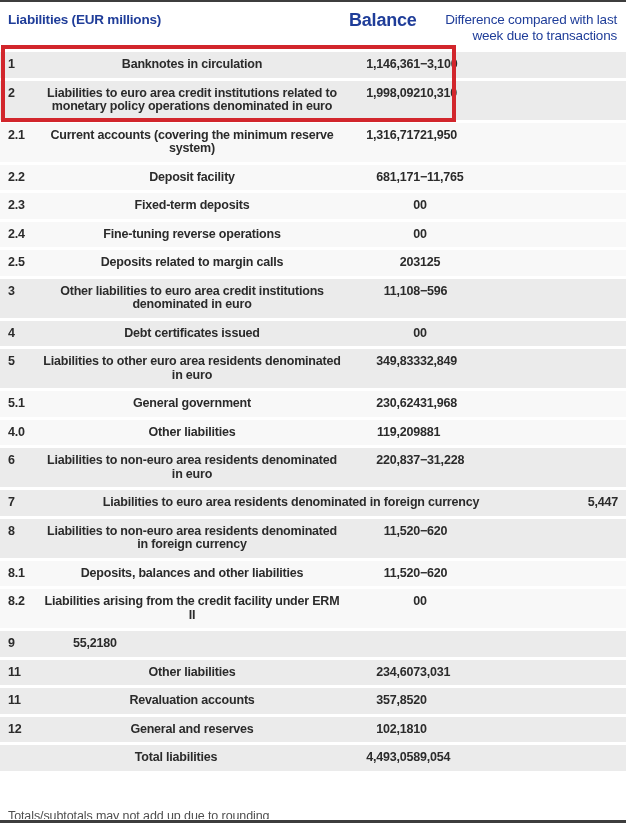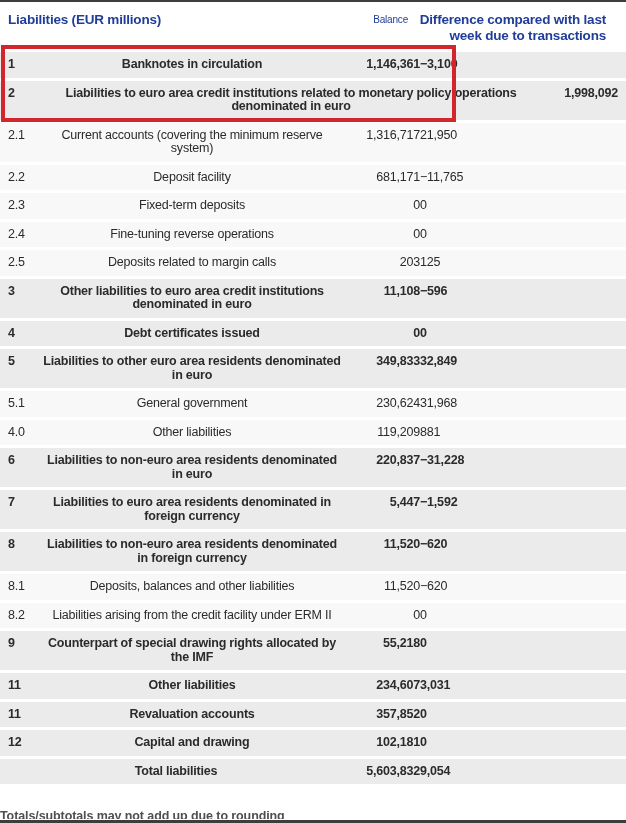--- a/index.html
+++ b/index.html
@@ -6,57 +6,57 @@
   body {
     width:626px; height:823px; position:relative; overflow:hidden;
     background:#ffffff;
     font-family:"Liberation Sans", sans-serif;
     letter-spacing:-0.2px;
     color:#2b2b2b;
   }
   .top-border { height:2px; background:var(--line_dark,#3d3d3d); width:100%; }
   .bottom-border { position:absolute; left:0; top:820px; height:3px; width:100%; background:var(--line_dark,#4a4a4a); }
 
-  .header-row { display:flex; align-items:flex-start; padding:10px 20px 8px 8px; }
+  .header-row { display:flex; align-items:flex-start; padding:10px 9px 8px 8px; }
   .h-liab {
     flex:1; color:var(--accent_blue,#1f3d99); font-weight:bold; font-size:13.5px; line-height:16px;
   }
   .h-bal {
-    flex:0 0 70px; text-align:right; color:var(--accent_blue,#1f3d99); font-weight:normal;
-    font-size:10px; line-height:16px;
+    flex:0 0 70px; color:var(--accent_blue,#1f3d99); font-weight:bold;
+    font-size:18px; line-height:16px;
   }
   .h-diff {
-    flex:0 0 198px; text-align:right; color:var(--accent_blue,#1f3d99); font-weight:bold;
+    flex:0 0 198px; text-align:right; color:var(--accent_blue,#1f3d99); font-weight:normal;
     font-size:13.5px; line-height:16px; white-space:pre-line;
   }
 
   .row {
     display:flex; align-items:flex-start;
     margin-bottom:3px; padding:6px 8px;
     font-size:12.5px; line-height:13.5px;
   }
   .row.main, .row.total { background:var(--row_main_bg,#ebebeb); font-weight:bold; }
-  .row.sub  { background:var(--row_sub_bg,#f8f8f8); font-weight:normal; }
+  .row.sub  { background:var(--row_sub_bg,#f8f8f8); font-weight:bold; }
   .num    { flex:0 0 32px; }
   .subnum { flex:0 0 32px; }
   .label  { flex:1; padding-right:6px;text-align:center; }
   .bal    { flex:0 0 70px; text-align:right; }
   .diff   { flex:0 0 198px; text-align:left; }
 
   .highlight-box {
     position:absolute; left:1px; top:45px; width:455px; height:77px;
     border:4px solid var(--highlight_red,#d2262c);
     box-sizing:border-box; pointer-events:none;
   }
 
   .footnote-clip {
     position:absolute; left:0; top:809px; width:100%; height:10px; overflow:hidden;
   }
   .footnote {
-    font-size:12.5px; line-height:15px; color:#4f4f4f; letter-spacing:-0.1px;font-weight:bold;
+    padding-left:8px; font-size:12.5px; line-height:15px; color:#4f4f4f; letter-spacing:-0.1px;
   }
 </style>
 </head>
 <body>
 
 <div class="top-border"></div>
 
 <div>
   <div class="header-row">
     <div class="h-liab">Liabilities (EUR millions)</div>
@@ -72,20 +72,21 @@
     <div class="label">Banknotes in circulation</div>
     <div class="bal">1,146,361</div>
     <div class="diff">−3,100</div>
   </div>
 
   <div class="row main">
     <div class="num">2</div>
 
     <div class="label">Liabilities to euro area credit institutions related to monetary policy operations denominated in euro</div>
     <div class="bal">1,998,092</div>
+    <div class="diff">10,310</div>
   </div>
 
   <div class="row sub">
 
     <div class="subnum">2.1</div>
     <div class="label">Current accounts (covering the minimum reserve system)</div>
     <div class="bal">1,316,717</div>
     <div class="diff">21,950</div>
   </div>
 
@@ -167,21 +168,20 @@
     <div class="label">Liabilities to non-euro area residents denominated in euro</div>
     <div class="bal">220,837</div>
     <div class="diff">−31,228</div>
   </div>
 
   <div class="row main">
     <div class="num">7</div>
 
     <div class="label">Liabilities to euro area residents denominated in foreign currency</div>
     <div class="bal">5,447</div>
-    <div class="diff">−1,592</div>
   </div>
 
   <div class="row main">
     <div class="num">8</div>
 
     <div class="label">Liabilities to non-euro area residents denominated in foreign currency</div>
     <div class="bal">11,520</div>
     <div class="diff">−620</div>
   </div>
 
@@ -197,21 +197,20 @@
 
     <div class="subnum">8.2</div>
     <div class="label">Liabilities arising from the credit facility under ERM II</div>
     <div class="bal">0</div>
     <div class="diff">0</div>
   </div>
 
   <div class="row main">
     <div class="num">9</div>
 
-    <div class="label">Counterpart of special drawing rights allocated by the IMF</div>
     <div class="bal">55,218</div>
     <div class="diff">0</div>
   </div>
 
   <div class="row main">
     <div class="num">11</div>
 
     <div class="label">Other liabilities</div>
     <div class="bal">234,607</div>
     <div class="diff">3,031</div>
@@ -221,29 +220,29 @@
     <div class="num">11</div>
 
     <div class="label">Revaluation accounts</div>
     <div class="bal">357,852</div>
     <div class="diff">0</div>
   </div>
 
   <div class="row main">
     <div class="num">12</div>
 
-    <div class="label">Capital and drawing</div>
+    <div class="label">General and reserves</div>
     <div class="bal">102,181</div>
     <div class="diff">0</div>
   </div>
 
   <div class="row total">
 
     <div class="label">Total liabilities</div>
-    <div class="bal">5,603,832</div>
+    <div class="bal">4,493,058</div>
     <div class="diff">9,054</div>
   </div>
 </div>
 </div>
 
 <div class="highlight-box"></div>
 
 <div class="footnote-clip">
   <div class="footnote">Totals/subtotals may not add up due to rounding</div>
 </div>

